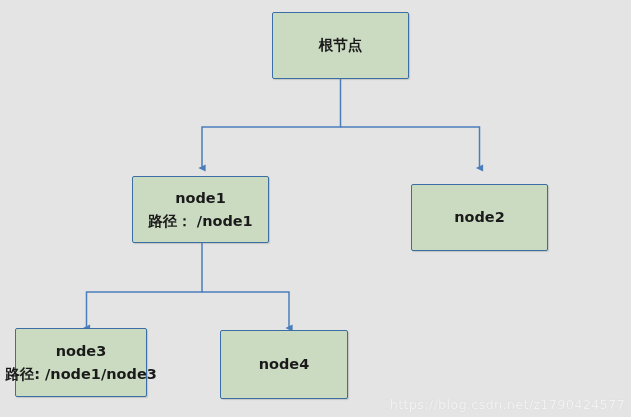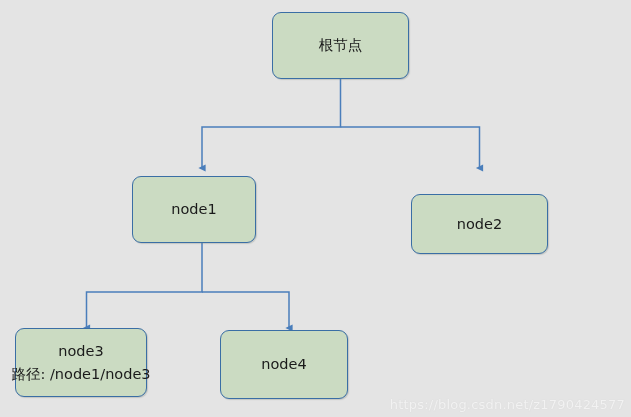--- a/index.html
+++ b/index.html
@@ -24,30 +24,31 @@
     top: 0;
     width: 631px;
     height: 417px;
     pointer-events: none;
   }
   .node {
     position: absolute;
     box-sizing: border-box;
     background: #cbdbc2;
     border: 1.4px solid #3a6ea5;
-    border-radius: 9px;
+    border-radius: 2px;
     display: flex;
     flex-direction: column;
     align-items: center;
     justify-content: center;
     color: #1a1a1a;
     font-size: 14.5px;
     line-height: 1.55;
     white-space: nowrap;
     box-shadow: 1px 1px 1px rgba(120,130,120,0.30);
+    font-weight: bold;
   }
   .node .line1,
   .node .line2 {
     display: block;
   }
   .watermark {
     position: absolute;
     right: 6px;
     bottom: 5px;
     color: #f2f2f2;
@@ -84,25 +85,26 @@
 
     <g>
       <path d="M202,292 L289,292 L289,328" fill="none" stroke="#4a7ebb" stroke-width="1.5" marker-end="url(#arrowhead)"></path>
     </g>
   </svg>
 
   <div class="node" style="left:272px; top:12px; width:137px; height:67px;">
     <span class="line1">根节点</span>
   </div>
 
-  <div class="node" style="left:132px; top:176px; width:124px; height:67px;">
+  <div class="node" style="left:132px; top:176px; width:137px; height:67px;">
     <span class="line1">node1</span>
+    <span class="line2">路径： /node1</span>
   </div>
 
-  <div class="node" style="left:411px; top:194px; width:137px; height:60px;">
+  <div class="node" style="left:411px; top:184px; width:137px; height:67px;">
     <span class="line1">node2</span>
   </div>
 
   <div class="node" style="left:15px; top:328px; width:132px; height:69px;align-items:center;">
     <span class="line1">node3</span>
     <span class="line2">路径: /node1/node3</span>
   </div>
 
   <div class="node" style="left:220px; top:330px; width:128px; height:69px;">
     <span class="line1">node4</span>

